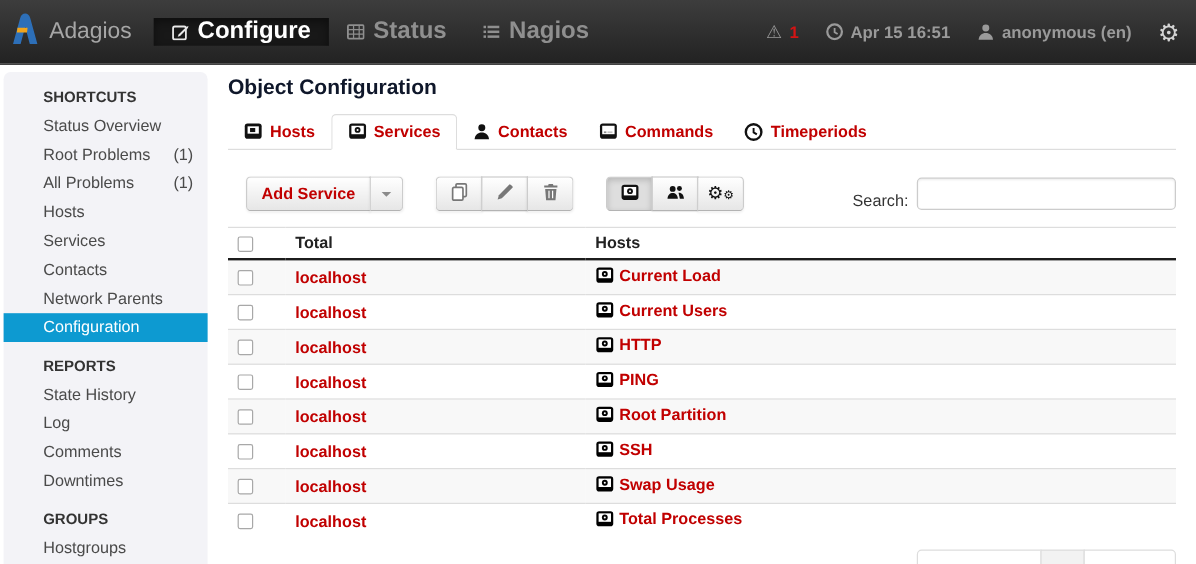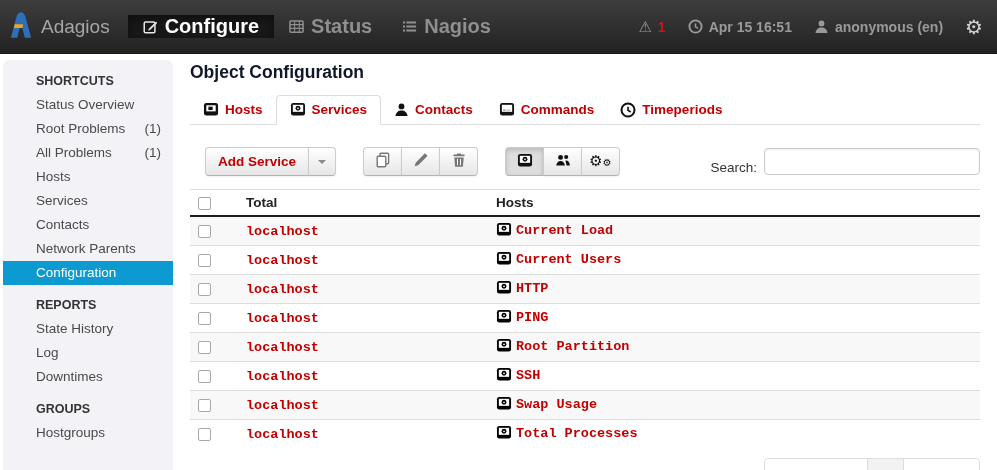--- a/index.html
+++ b/index.html
@@ -71,21 +71,21 @@
 
   table.obj { width:100%; border-collapse:collapse; margin-top:13px; }
   table.obj th { text-align:left; font-size:13.5px; color:#222; padding:5px 8px;
     border-top:1px solid #ddd; border-bottom:2px solid #1c1c1c; cursor:pointer; }
   table.obj td { padding:5px 8px; font-size:13.5px; border-top:1px solid #ddd; height:26px; }
   table.obj tbody tr:nth-child(odd) { background:#f8f8f8; }
   .col-check { width:48px; }
   .col-host { width:250px; }
   input[type=checkbox] { appearance:none; -webkit-appearance:none; width:13px; height:13px;
     border:1px solid #a8a8a8; border-radius:2px; background:#fff; cursor:pointer; vertical-align:middle; }
-  a.red-link { color:#c10000; font-weight:bold; text-decoration:none; cursor:pointer;font-family:Liberation Mono, monospace; }
+  a.red-link { color:#c10000; font-weight:bold; text-decoration:none; cursor:pointer; }
   .svc-ic { vertical-align:-3px; margin-right:4px; }
 
   .table-footer { margin-top:10px; display:flex; align-items:center; }
   .summary { font-size:13.5px; color:#333; }
   .pagination { margin-left:auto; display:inline-flex; }
   .page-btn { padding:9px 14px; border:1px solid #ddd; background:#fff; color:#c10000;
     font-weight:bold; font-size:13.5px; margin-left:-1px; cursor:pointer; }
   .page-btn:first-child { border-radius:4px 0 0 4px; margin-left:0; }
   .page-btn:last-child { border-radius:0 4px 4px 0; }
   .page-btn.current { background:#f2f2f2; color:#333; }
@@ -262,20 +262,23 @@
   </div>
   <div class="side-gap"></div>
   <div class="side-heading">REPORTS</div>
   <div class="side-item">
     <span>State History</span>
   </div>
   <div class="side-item">
     <span>Log</span>
   </div>
   <div class="side-item">
+    <span>Comments</span>
+  </div>
+  <div class="side-item">
     <span>Downtimes</span>
   </div>
   <div class="side-gap"></div>
   <div class="side-heading">GROUPS</div>
   <div class="side-item">
     <span>Hostgroups</span>
   </div>
 </div>
 
 <div class="main">

